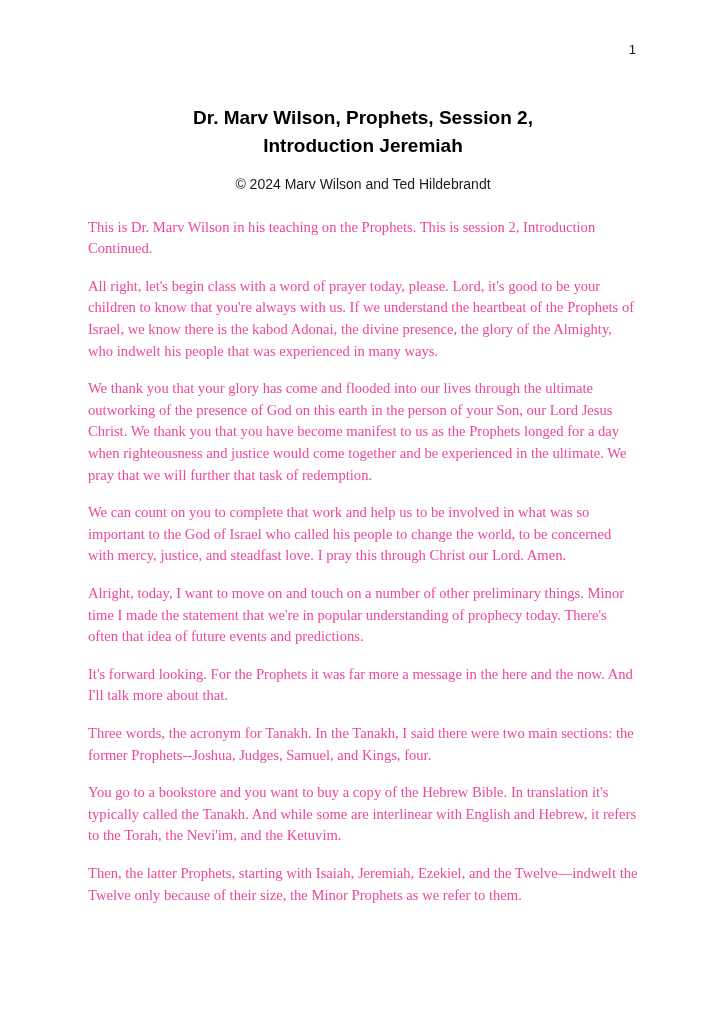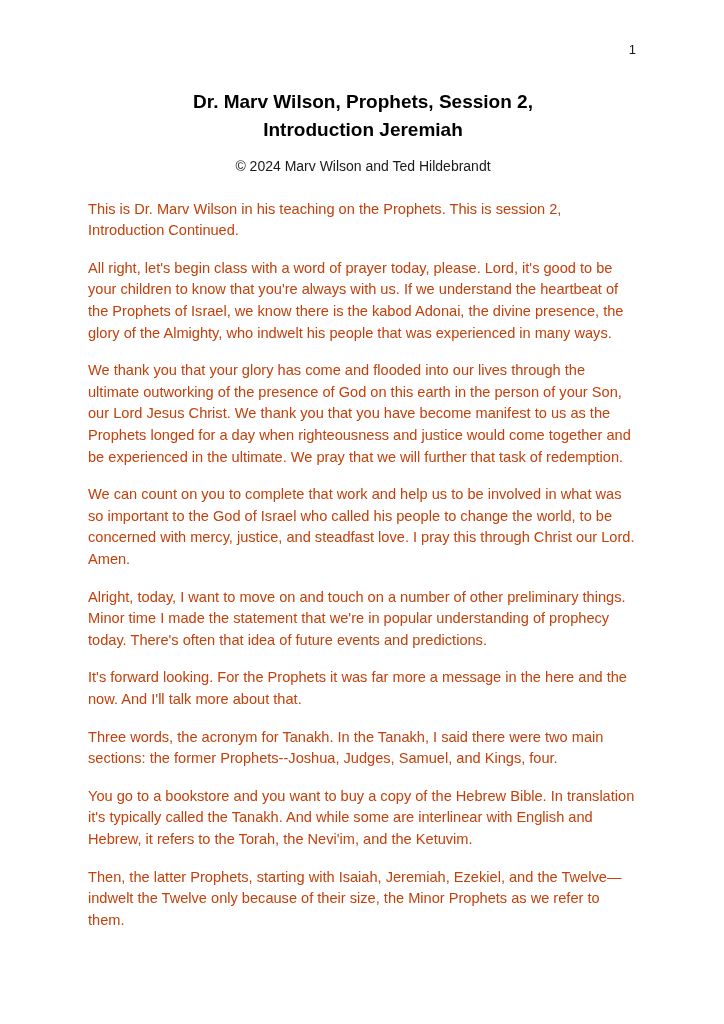--- a/index.html
+++ b/index.html
@@ -28,39 +28,40 @@
     position: absolute;
     top: 88px;
     left: 88px;
     right: 86px;
   }
   .doc-title {
     text-align: center;
     font-size: 19px;
     font-weight: bold;
     line-height: 1.45;
-    margin: 0;
+    margin: 16px;
     color: #000000;
   }
   .doc-copyright {
     text-align: center;
     font-size: 14px;
     line-height: 1.4;
     margin: 14px 0 0 0;
     color: #1a1a1a;
   }
   .paragraphs {
     margin-top: 22px;
   }
   .para {
     font-size: 14.6px;
     line-height: 1.48;
     margin: 0 0 16px 0;
     text-align: left;
-    color: #c2410c;
+    color: #ec4899;
+    font-family: Liberation Serif, serif;
   }
 </style>
 </head>
 <body>
 
 <div class="page">
   <div class="page-number">1</div>
 
   <div class="content">
     <h1 class="doc-title"><span>Dr. Marv Wilson, Prophets, Session 2,</span><br><span>Introduction Jeremiah</span></h1>

